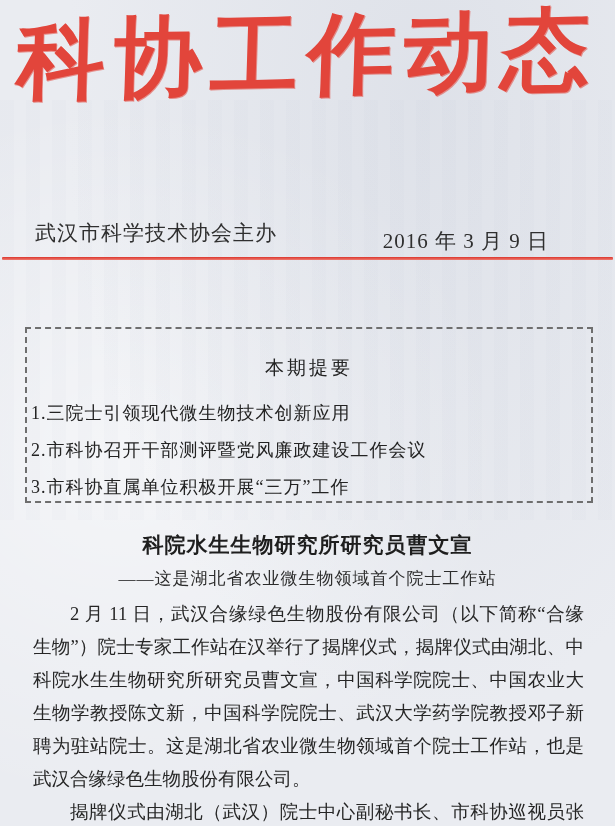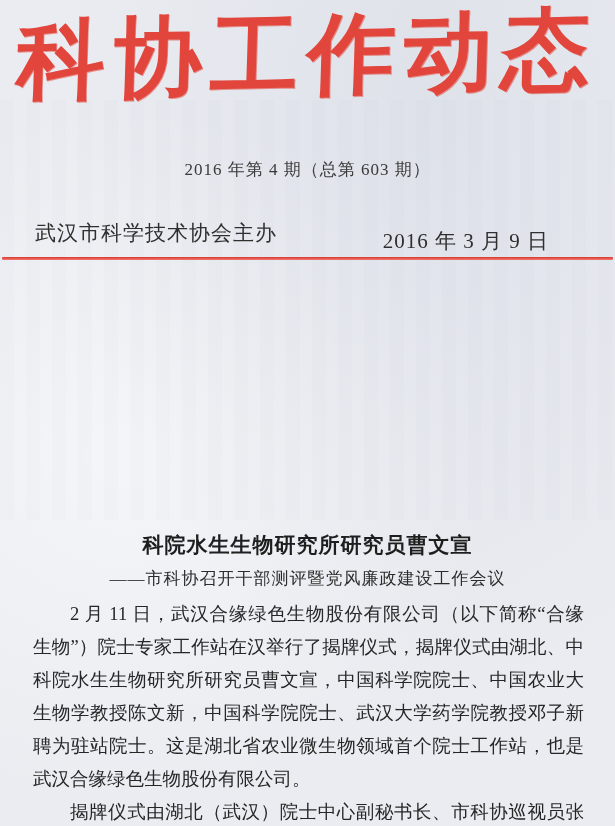--- a/index.html
+++ b/index.html
@@ -151,33 +151,40 @@
 </style>
 </head>
 <body>
 
 <div class="page">
 
   <div class="bleed"></div>
 
   <div class="masthead">科协工作动态</div>
 
-  <div class="issue-line">2016 年第 4 期（总第 603 期）</div>
 
   <div class="publisher-row">
     <span class="organizer">武汉市科学技术协会主办</span>
     <span class="pub-date">2016 年 3 月 9 日</span>
   </div>
 
   <div class="red-rule"></div>
 
+  <div class="digest-box">
+    <div class="digest-heading">本期提要</div>
+    <div class="digest-items">
+      <div class="digest-item">1.三院士引领现代微生物技术创新应用</div>
+      <div class="digest-item">2.市科协召开干部测评暨党风廉政建设工作会议</div>
+      <div class="digest-item">3.市科协直属单位积极开展“三万”工作</div>
+    </div>
+  </div>
 
   <div class="article-title">科院水生生物研究所研究员曹文宣</div>
 
-  <div class="article-subtitle">——市科协召开干部测评暨党风廉政建设工作会议</div>
+  <div class="article-subtitle">——这是湖北省农业微生物领域首个院士工作站</div>
 
   <div class="article-body">
     <div class="body-line justify indent">2 月 11 日，武汉合缘绿色生物股份有限公司（以下简称“合缘</div>
     <div class="body-line justify">生物”）院士专家工作站在汉举行了揭牌仪式，揭牌仪式由湖北、中</div>
     <div class="body-line justify">科院水生生物研究所研究员曹文宣，中国科学院院士、中国农业大学</div>
     <div class="body-line justify">生物学教授陈文新，中国科学院院士、武汉大学药学院教授邓子新受</div>
     <div class="body-line justify">聘为驻站院士。这是湖北省农业微生物领域首个院士工作站，也是首</div>
     <div class="body-line">武汉合缘绿色生物股份有限公司。</div>
     <div class="body-line justify indent">揭牌仪式由湖北（武汉）院士中心副秘书长、市科协巡视员张太玲</div>
   </div>

